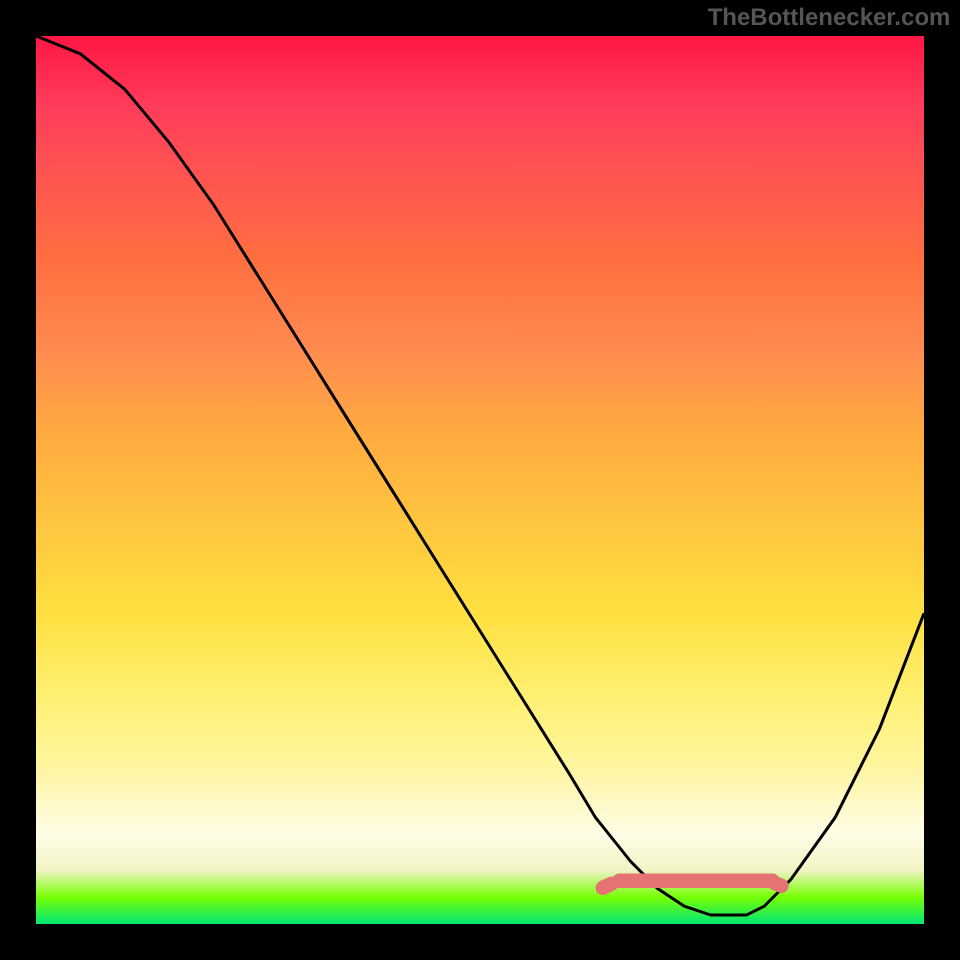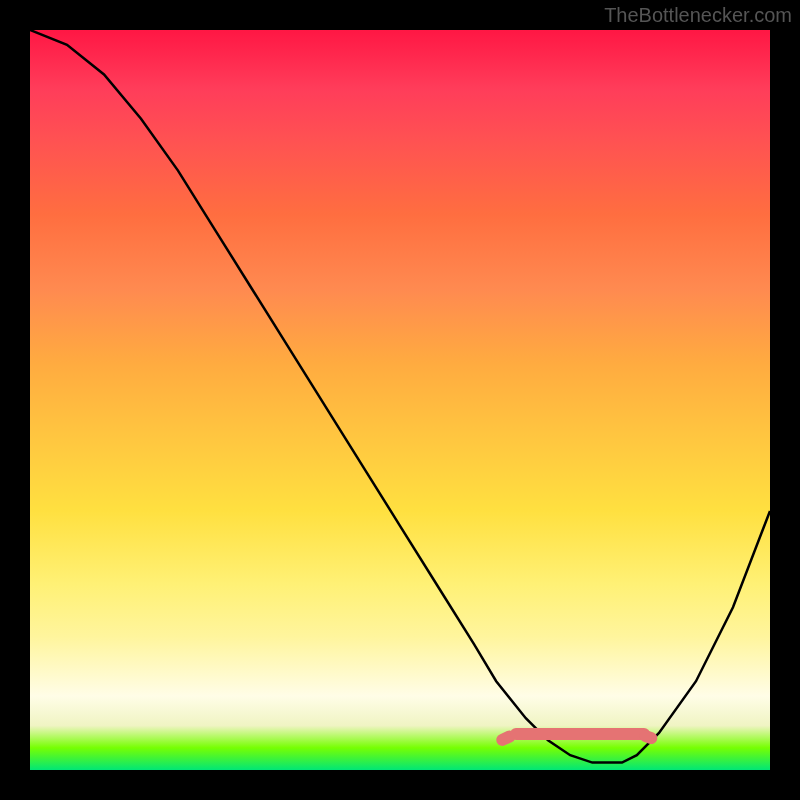--- a/index.html
+++ b/index.html
@@ -10,21 +10,21 @@
     font-family: Arial, sans-serif;
     position: relative;
     overflow: hidden;
   }
   .watermark {
     position: absolute;
     top: 4px;
     right: 8px;
     color: #555;
     font-size: 20px;
-    font-weight: normal;
+    font-weight: bold;
     z-index: 10;
   }
   .plot-area {
     position: absolute;
     top: 30px;
     left: 30px;
     width: 740px;
     height: 740px;
     background: linear-gradient(to bottom,
       #ff1744 0%,

